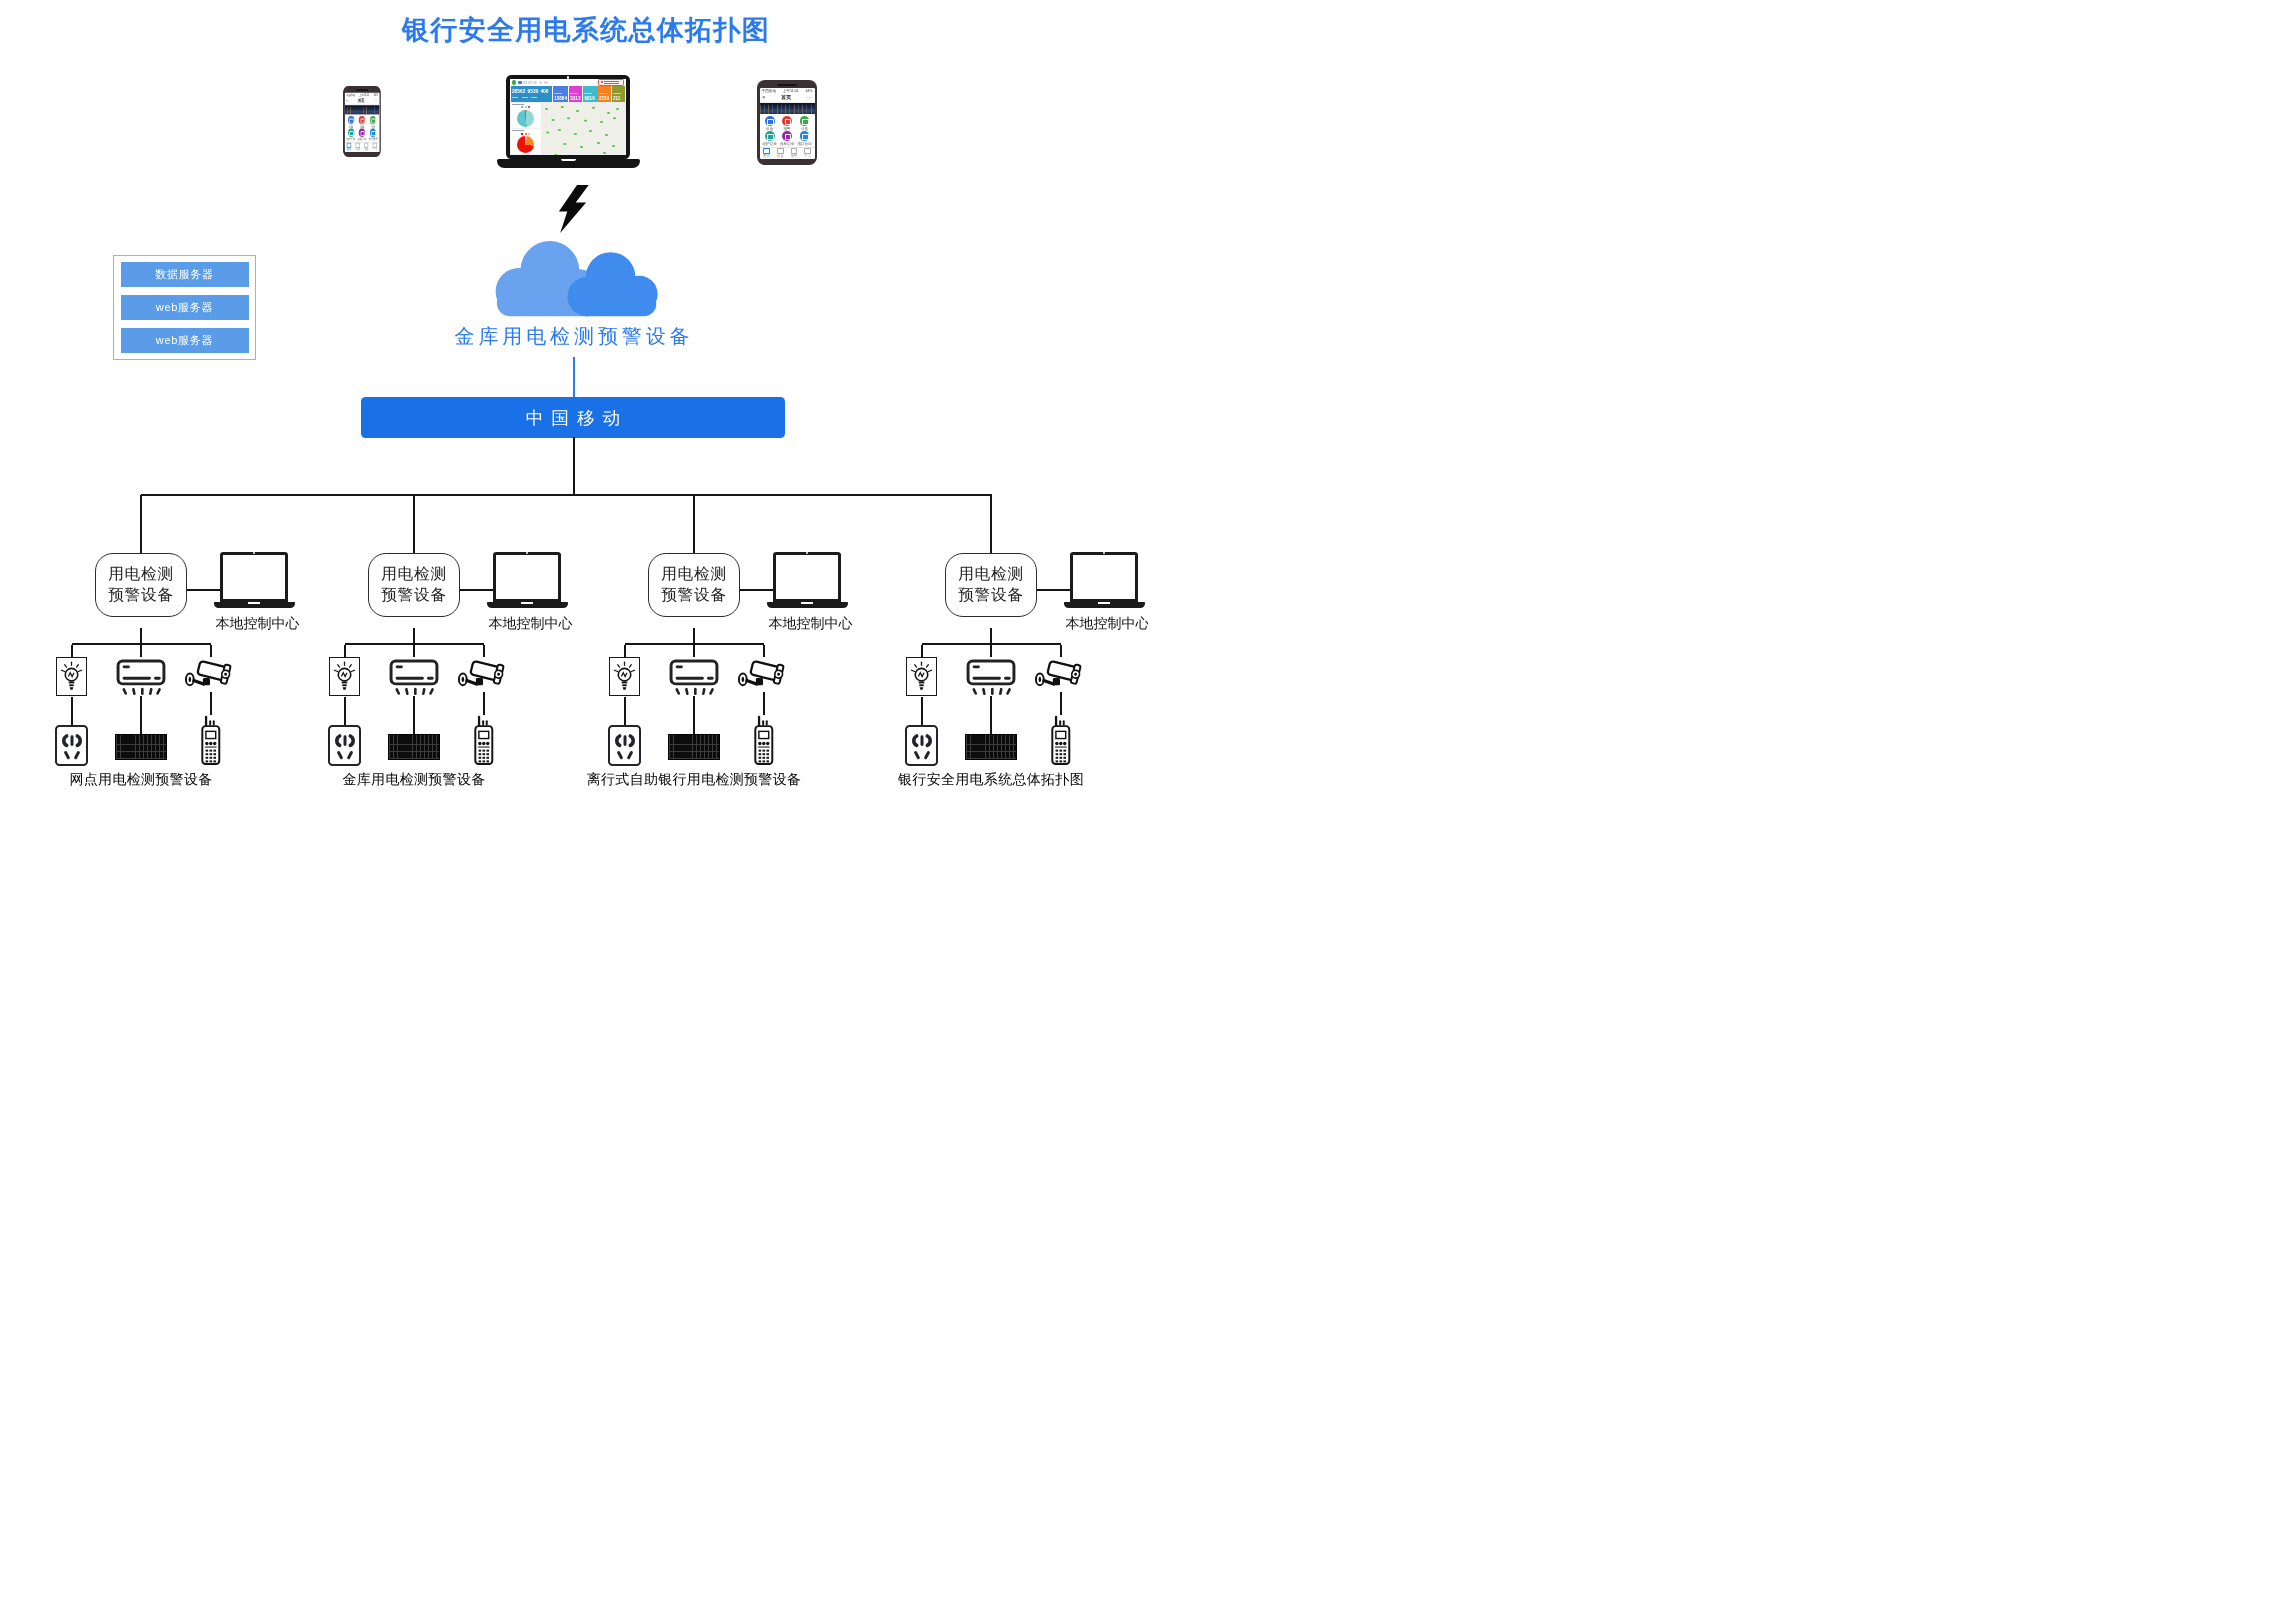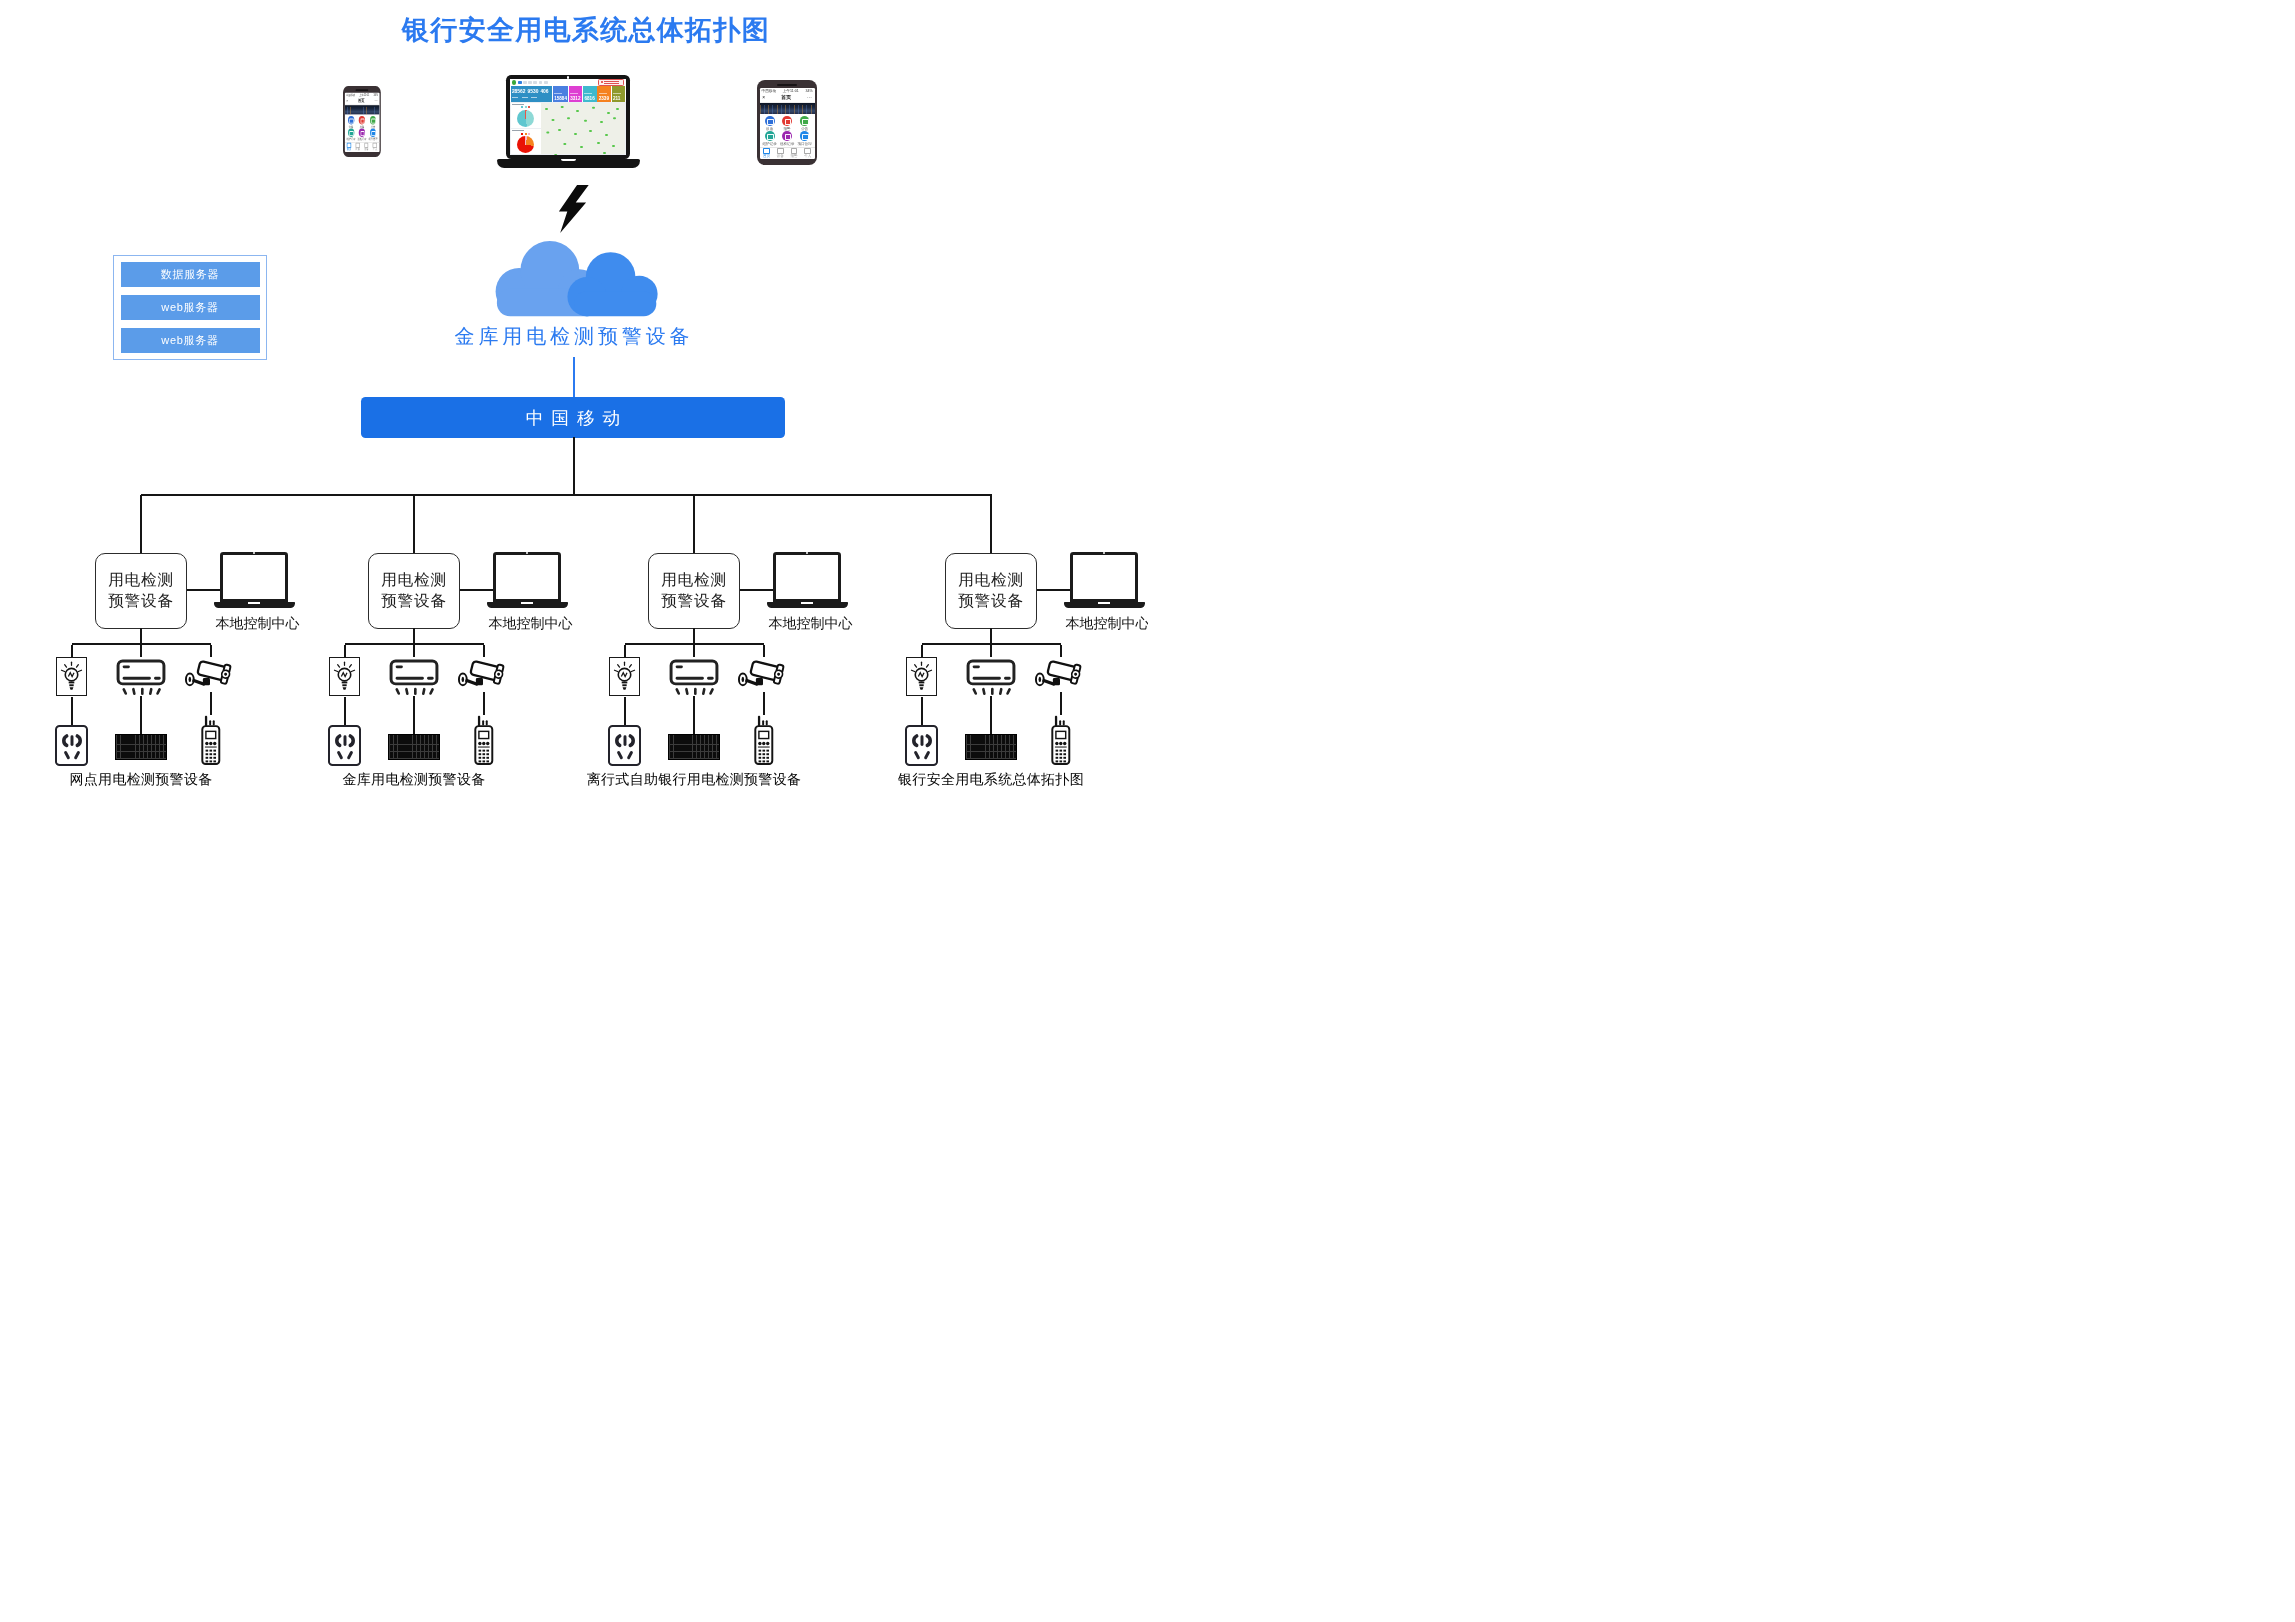--- a/index.html
+++ b/index.html
@@ -97,38 +97,38 @@
   
   .lightning{position:absolute;left:555px;top:185px;}
 
   
   .cloud{position:absolute;left:476px;top:239px;}
   .platform-label{position:absolute;left:0;right:0;top:323px;text-align:center;
     font-size:20px;color:#2b7af0;letter-spacing:3.9px;font-weight:500;}
   .cloud-link{left:573px;top:357px;height:40px;}
 
   
-  .server-stack{position:absolute;left:113px;top:255px;width:154px;height:105px;
+  .server-stack{position:absolute;left:113px;top:255px;width:143px;height:105px;
     border:1.3px solid #8cb6f0;box-sizing:border-box;padding:5.9px 6.5px;display:flex;
     flex-direction:column;justify-content:space-between;background:#fff;}
   .server-bar{height:25px;background:#5b9ce9;color:#fff;font-size:11px;
     display:flex;align-items:center;justify-content:center;letter-spacing:0.7px;}
 
   
   .network-bar{position:absolute;left:361px;top:397px;width:424px;height:41px;
     background:#1a70e6;border-radius:4.6px;color:#fff;font-size:17.7px;letter-spacing:7.9px;
     display:flex;align-items:center;justify-content:center;padding-left:7.9px;box-sizing:border-box;}
   .net-down{left:573px;top:437px;height:58px;background:#151515;}
   .main-bus{left:141px;top:494px;width:851px;}
 
   
   .branch{position:absolute;top:495px;width:0;height:0;}
   .b-drop{left:-0.7px;top:0;height:58px;}
-  .b-box{position:absolute;left:-46px;top:58px;width:92px;height:76px;box-sizing:border-box;
-    border:1.6px solid #2c2c2c;border-radius:10px;display:flex;flex-direction:column;
+  .b-box{position:absolute;left:-46px;top:58px;width:92px;height:64px;box-sizing:border-box;
+    border:1.6px solid #2c2c2c;border-radius:18px;display:flex;flex-direction:column;
     align-items:center;justify-content:center;background:#fff;}
   .b-box span{font-size:15.7px;color:#1c1c1c;line-height:1.32;letter-spacing:0.7px;}
   .b-conn{left:46px;top:94px;width:33px;}
   .mini-laptop{position:absolute;left:79px;top:57px;}
   .ml-screen{width:68px;height:50px;box-sizing:border-box;border:3.6px solid #1b1b1b;
     border-radius:3.3px 3.3px 0 0;background:#fff;position:relative;}
   .ml-screen .webcam{position:absolute;top:-2.6px;left:50%;margin-left:-1px;width:2px;height:2px;border-radius:50%;background:#fff;}
   .ml-base{position:absolute;left:-6.5px;top:50px;width:81px;height:5.9px;background:#1b1b1b;
     border-radius:0.7px 0.7px 4.6px 4.6px;}
   .ml-base:after{content:"";position:absolute;left:50%;margin-left:-5.9px;top:0;width:11.8px;height:2px;background:#fff;}

